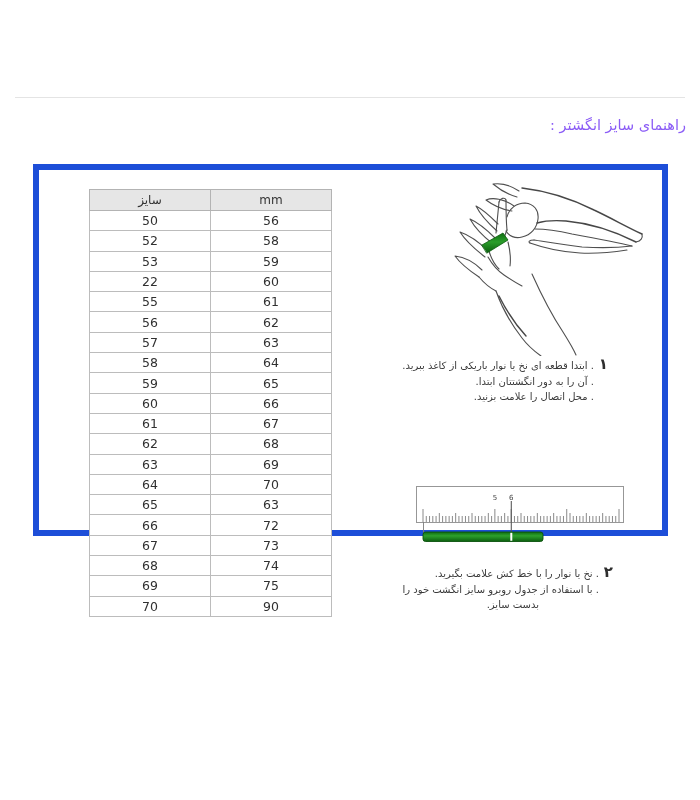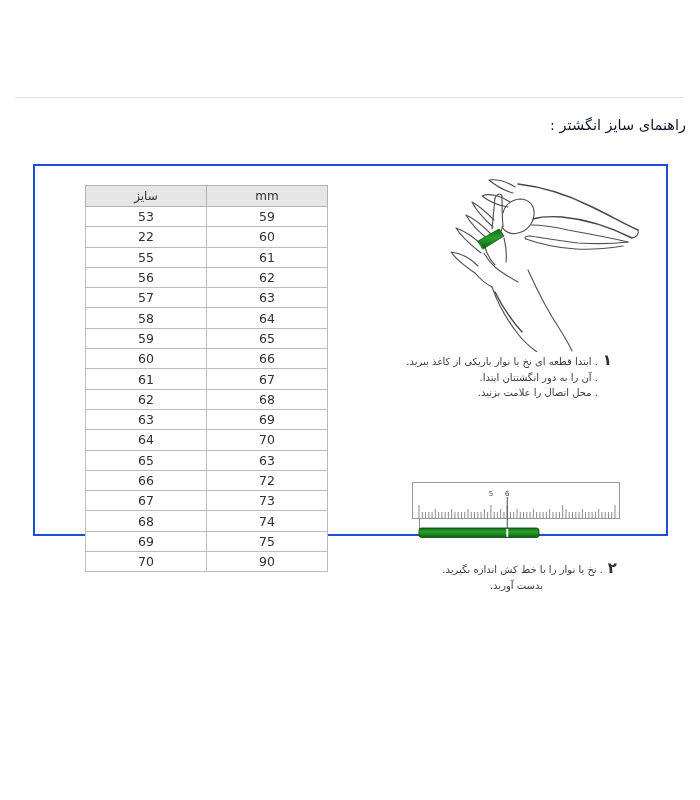--- a/index.html
+++ b/index.html
@@ -5,25 +5,25 @@
   html,body{margin:0;padding:0;background:#fff;}
   .page{
     position:relative;width:700px;height:800px;background:#ffffff;
     font-family:"DejaVu Sans","Liberation Sans",sans-serif;overflow:hidden;
   }
   .top-divider{
     position:absolute;left:15px;top:97px;width:670px;height:1px;background:#e4e4e4;
   }
   .page-title{
     position:absolute;right:14px;top:114px;direction:rtl;text-align:center;
-    font-size:14.5px;color:#0f172a;line-height:22px;
+    font-size:14.5px;color:#8b5cf6;line-height:22px;
   }
   .guide-box{
     position:absolute;left:33px;top:164px;width:635px;height:372px;
-    border:2px solid #1d4ed8;background:#ffffff;box-sizing:border-box;
+    border:6px solid #1d4ed8;background:#ffffff;box-sizing:border-box;
   }
   
   .size-table{
     position:absolute;left:50px;top:19px;width:243px;
     border-collapse:collapse;table-layout:fixed;
     font-size:12.5px;color:#303030;
   }
   .size-table th{
     background:#e6e6e6;border:1px solid #b3b3b3;height:20px;
     font-weight:normal;font-size:12px;color:#333;text-align:center;padding:0;
@@ -68,20 +68,28 @@
   <div class="guide-box">
 
     <table class="size-table">
       <thead>
         <tr>
             <th>سایز</th>
             <th>mm</th>
           </tr>
       </thead>
       <tbody>
+          <tr>
+            <td>50</td>
+            <td>56</td>
+          </tr>
+          <tr>
+            <td>52</td>
+            <td>58</td>
+          </tr>
           <tr>
             <td>53</td>
             <td>59</td>
           </tr>
           <tr>
             <td>22</td>
             <td>60</td>
           </tr>
           <tr>
             <td>55</td>
@@ -277,19 +285,20 @@
       <text x="95.3" y="16" text-anchor="middle">6</text>
       <line class="marker" x1="95.3" y1="17" x2="95.3" y2="50"></line>
       <line x1="7.5" y1="38" x2="7.5" y2="49"></line>
       <rect class="strip" x="7" y="48" width="120" height="9.5" rx="2.5"></rect>
       <rect class="notch" x="94.3" y="48.8" width="2" height="8"></rect>
     </svg>
 
     <div class="step step2">
       <span class="step-num">۲</span>
       <div class="step-text">
-          <div class="sline sline-0">. نخ یا نوار را با خط کش اندازه بگیرید.</div>
-          <div class="sline sline-2">بدست آورید.</div>
+          <div class="sline sline-0">. نخ یا نوار را با خط کش علامت بگیرید.</div>
+          <div class="sline sline-1">. با استفاده از جدول روبرو سایز انگشت خود را</div>
+          <div class="sline sline-2">بدست سایز.</div>
         </div>
     </div>
 
   </div>
 </div>
 
 </body></html>

